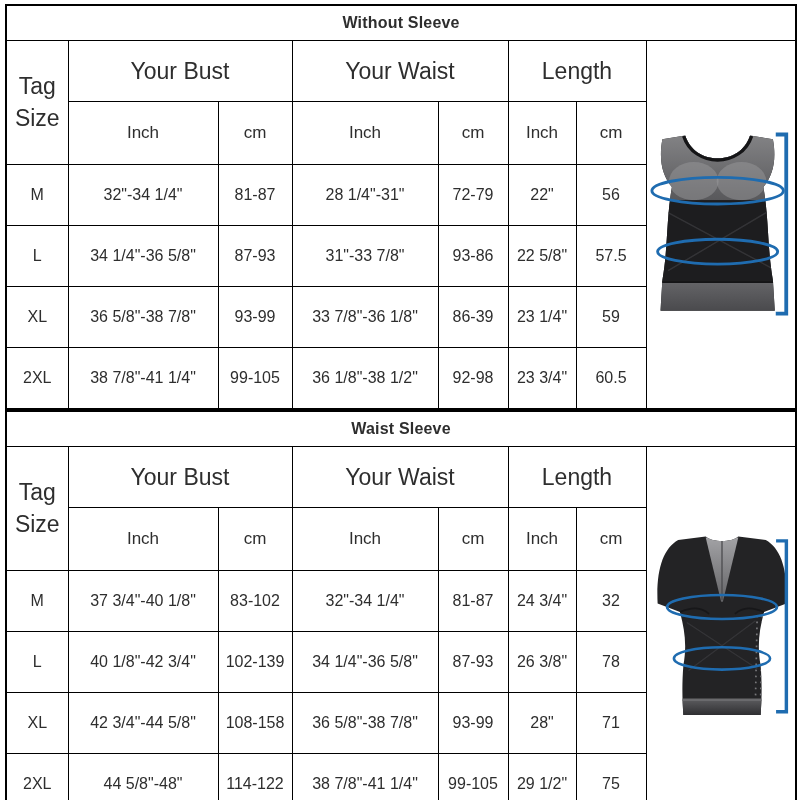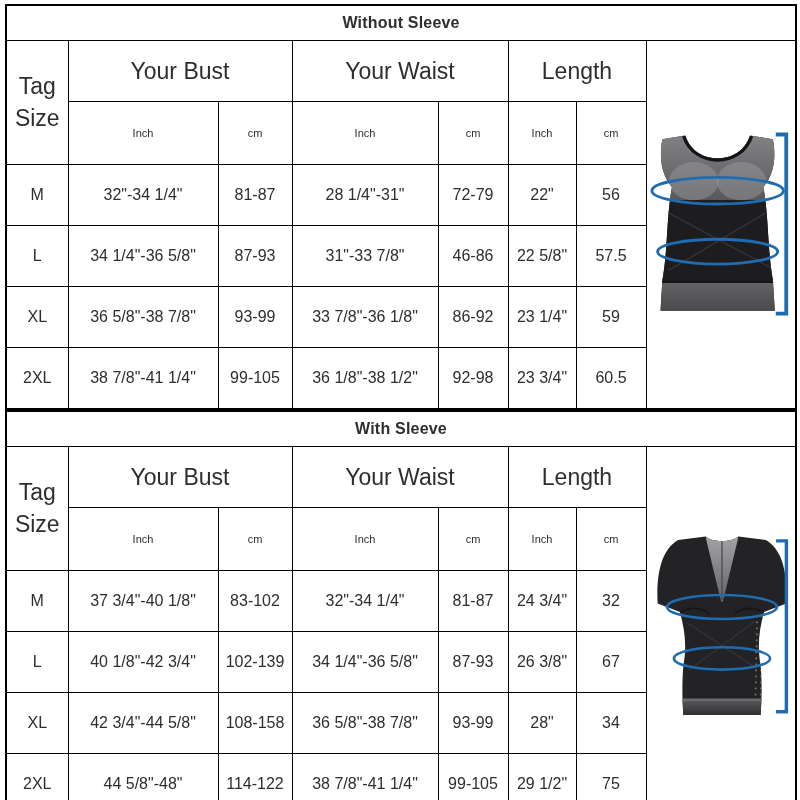--- a/index.html
+++ b/index.html
@@ -31,21 +31,21 @@
     overflow: hidden;
   }
   td.title {
     font-size: 23px;
     font-weight: 600;
     color: #111;
     height: 34px;
     letter-spacing: 0.2px;
   }
   tr.group-row td { height: 60px; font-size: 23px; }
-  tr.unit-row  td { height: 62px; font-size: 11px; }
+  tr.unit-row  td { height: 62px; font-size: 17px; }
   tr.data-row  td { height: 60px; }
   td.corner { font-size: 17px; line-height: 1.35; }
   td.image-cell {
     vertical-align: middle;
     text-align: center;
     padding-top: 26px;
   }
   svg { display: block; margin: 0 auto; }
 </style>
 </head>
@@ -120,30 +120,30 @@
       <td>28 1/4"-31"</td>
       <td>72-79</td>
       <td>22"</td>
       <td>56</td>
     </tr>
     <tr class="data-row">
       <td>L</td>
       <td>34 1/4"-36 5/8"</td>
       <td>87-93</td>
       <td>31"-33 7/8"</td>
-      <td>46-86</td>
+      <td>93-86</td>
       <td>22 5/8"</td>
       <td>57.5</td>
     </tr>
     <tr class="data-row">
       <td>XL</td>
       <td>36 5/8"-38 7/8"</td>
       <td>93-99</td>
       <td>33 7/8"-36 1/8"</td>
-      <td>86-92</td>
+      <td>86-39</td>
       <td>23 1/4"</td>
       <td>59</td>
     </tr>
     <tr class="data-row">
       <td>2XL</td>
       <td>38 7/8"-41 1/4"</td>
       <td>99-105</td>
       <td>36 1/8"-38 1/2"</td>
       <td>92-98</td>
       <td>23 3/4"</td>
@@ -158,21 +158,21 @@
         <col style="width:150px">
         <col style="width:74px">
       <col style="width:146px">
         <col style="width:70px">
         <col style="width:68px">
       <col style="width:70px">
         <col style="width:150px">
     </colgroup>
     <tbody>
         <tr>
-      <td class="title" colspan="8">With Sleeve</td>
+      <td class="title" colspan="8">Waist Sleeve</td>
     </tr>
     <tr class="group-row">
       <td class="corner" rowspan="2">Tag Size</td>
       <td colspan="2">Your Bust</td>
       <td colspan="2">Your Waist</td>
       <td colspan="2">Length</td>
       <td class="image-cell" rowspan="6">
         <svg width="146" height="206" viewBox="0 0 170 240">
           <defs>
             <linearGradient id="vG" x1="0" y1="0" x2="0" y2="1">
@@ -221,30 +221,30 @@
       <td>24 3/4"</td>
       <td>32</td>
     </tr>
     <tr class="data-row">
       <td>L</td>
       <td>40 1/8"-42 3/4"</td>
       <td>102-139</td>
       <td>34 1/4"-36 5/8"</td>
       <td>87-93</td>
       <td>26 3/8"</td>
-      <td>67</td>
+      <td>78</td>
     </tr>
     <tr class="data-row">
       <td>XL</td>
       <td>42 3/4"-44 5/8"</td>
       <td>108-158</td>
       <td>36 5/8"-38 7/8"</td>
       <td>93-99</td>
       <td>28"</td>
-      <td>34</td>
+      <td>71</td>
     </tr>
     <tr class="data-row">
       <td>2XL</td>
       <td>44 5/8"-48"</td>
       <td>114-122</td>
       <td>38 7/8"-41 1/4"</td>
       <td>99-105</td>
       <td>29 1/2"</td>
       <td>75</td>
     </tr>

